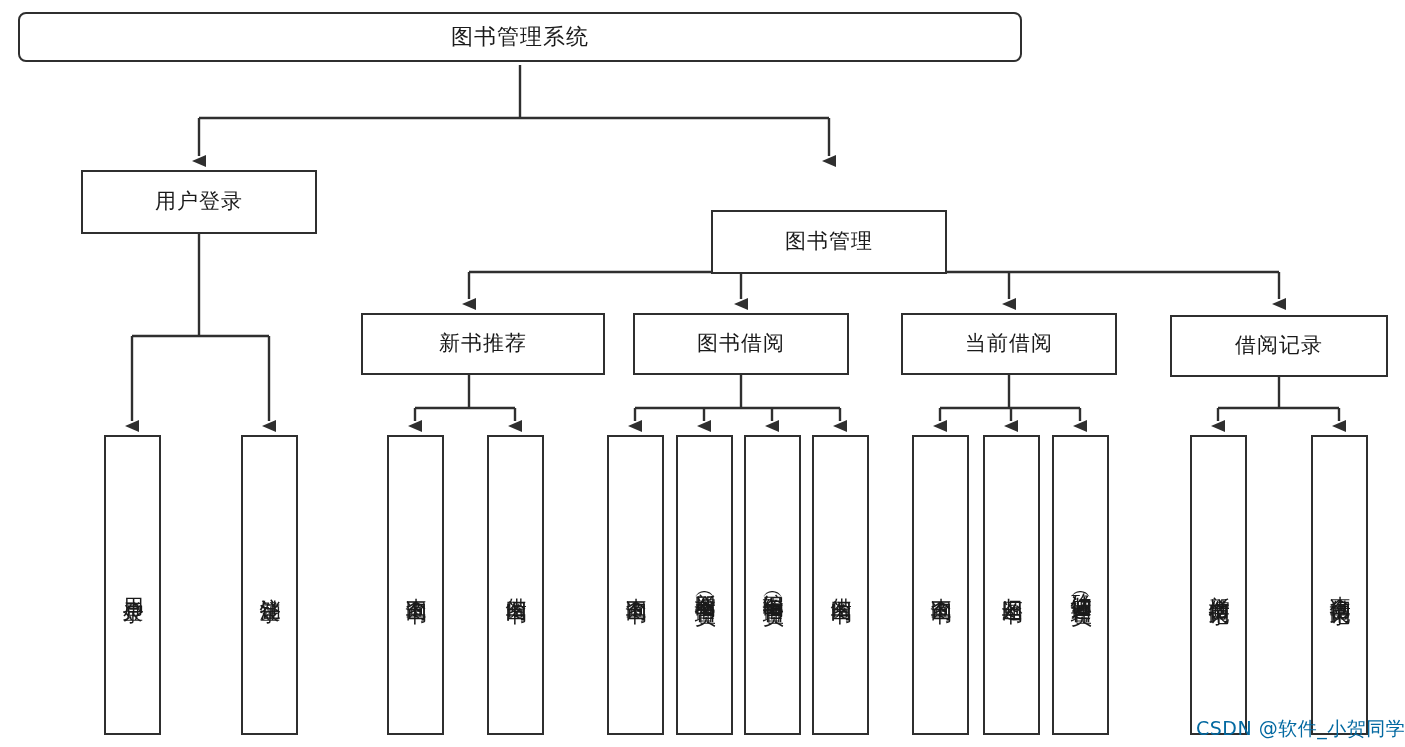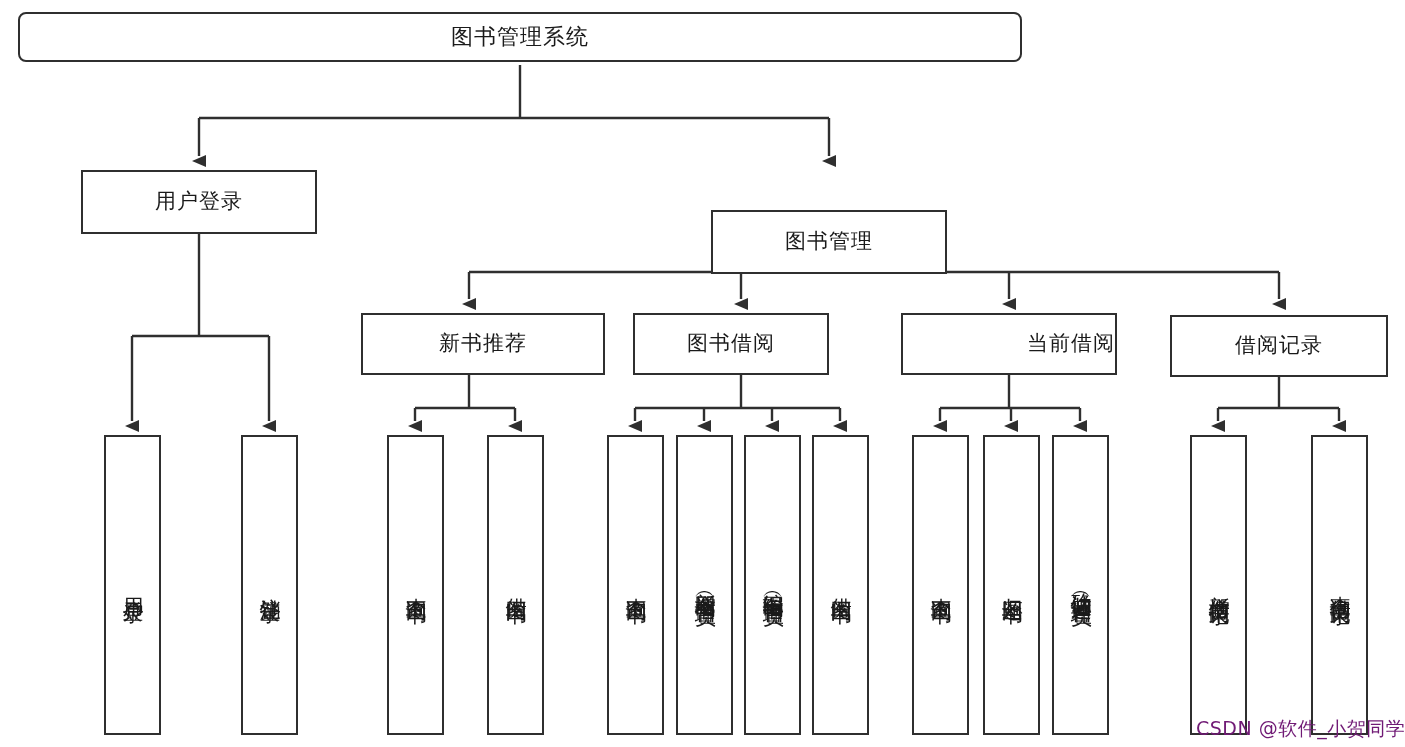--- a/index.html
+++ b/index.html
@@ -53,21 +53,21 @@
     text-orientation: upright;
     font-size: 21px;
     line-height: 1.12;
     letter-spacing: 2px;
     white-space: nowrap;
     color: #1a1a1a;
   }
   .watermark {
     position: absolute;
     font-size: 19px;
-    color: #701a75;
+    color: #0369a1;
     white-space: nowrap;
     letter-spacing: 0.5px;
     pointer-events: none;
   }
 </style>
 </head>
 <body>
 
 <div id="canvas">
   <svg class="edges" viewBox="0 0 1405 747">
@@ -122,24 +122,24 @@
         <span>用户登录</span>
       </div>
       <div class="node horiz" style="left: 711px; top: 170px; width: 236px; height: 64px; margin-top: 40px;">
         <span>图书管理</span>
       </div>
     </div>
   <div id="level2-layer">
       <div class="node horiz" style="left: 361px; top: 313px; width: 244px; height: 62px;">
         <span>新书推荐</span>
       </div>
-      <div class="node horiz" style="left: 633px; top: 313px; width: 196px; height: 62px;">
+      <div class="node horiz" style="left: 633px; top: 313px; width: 216px; height: 62px;">
         <span>图书借阅</span>
       </div>
-      <div class="node horiz" style="left: 901px; top: 313px; width: 216px; height: 62px; justify-content: flex-end;">
+      <div class="node horiz" style="left: 901px; top: 313px; width: 216px; height: 62px;">
         <span>当前借阅</span>
       </div>
       <div class="node horiz" style="left: 1170px; top: 315px; width: 218px; height: 62px;">
         <span>借阅记录</span>
       </div>
     </div>
   <div id="leaf-layer">
       <div class="node vert" style="left: 104px; top: 435px; width: 57px; height: 300px;">
         <span class="vlabel">用户登录</span>
       </div>

